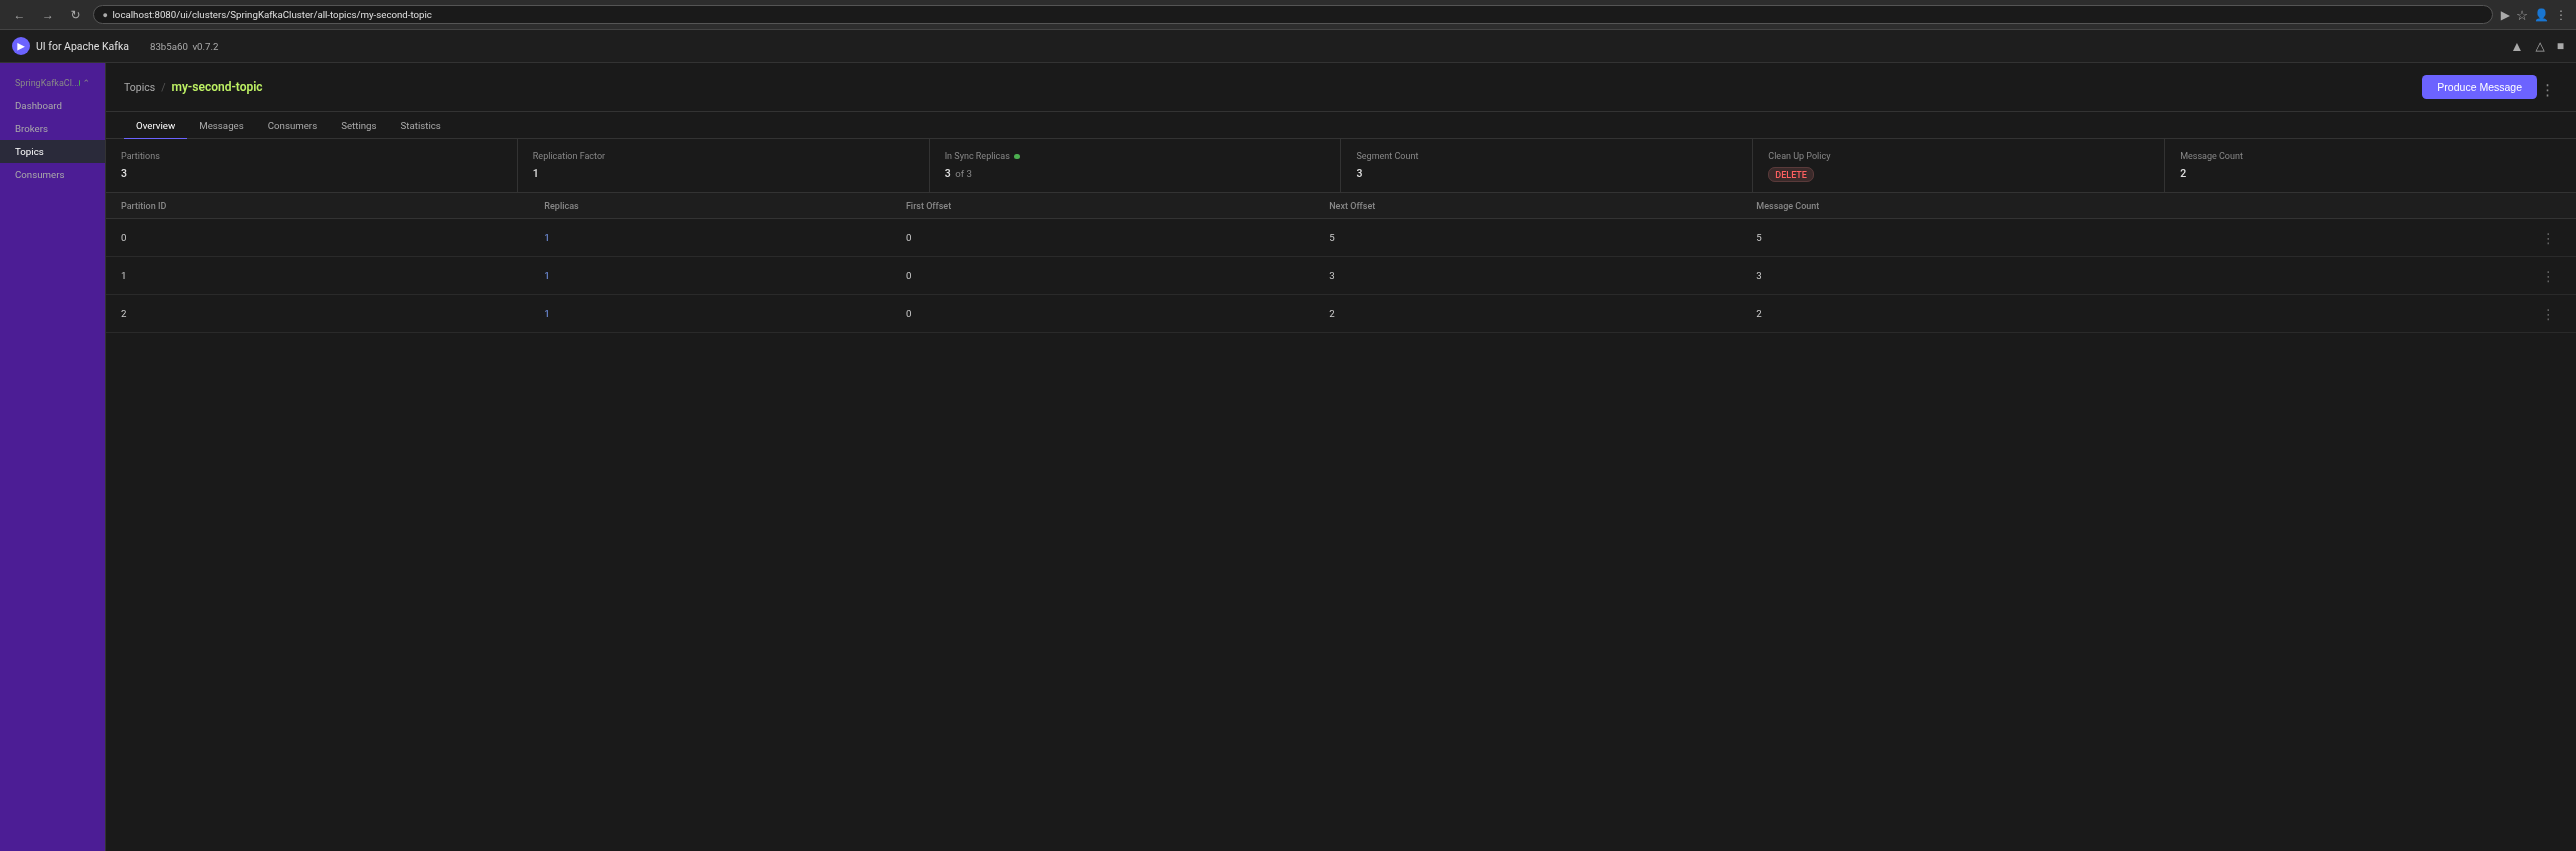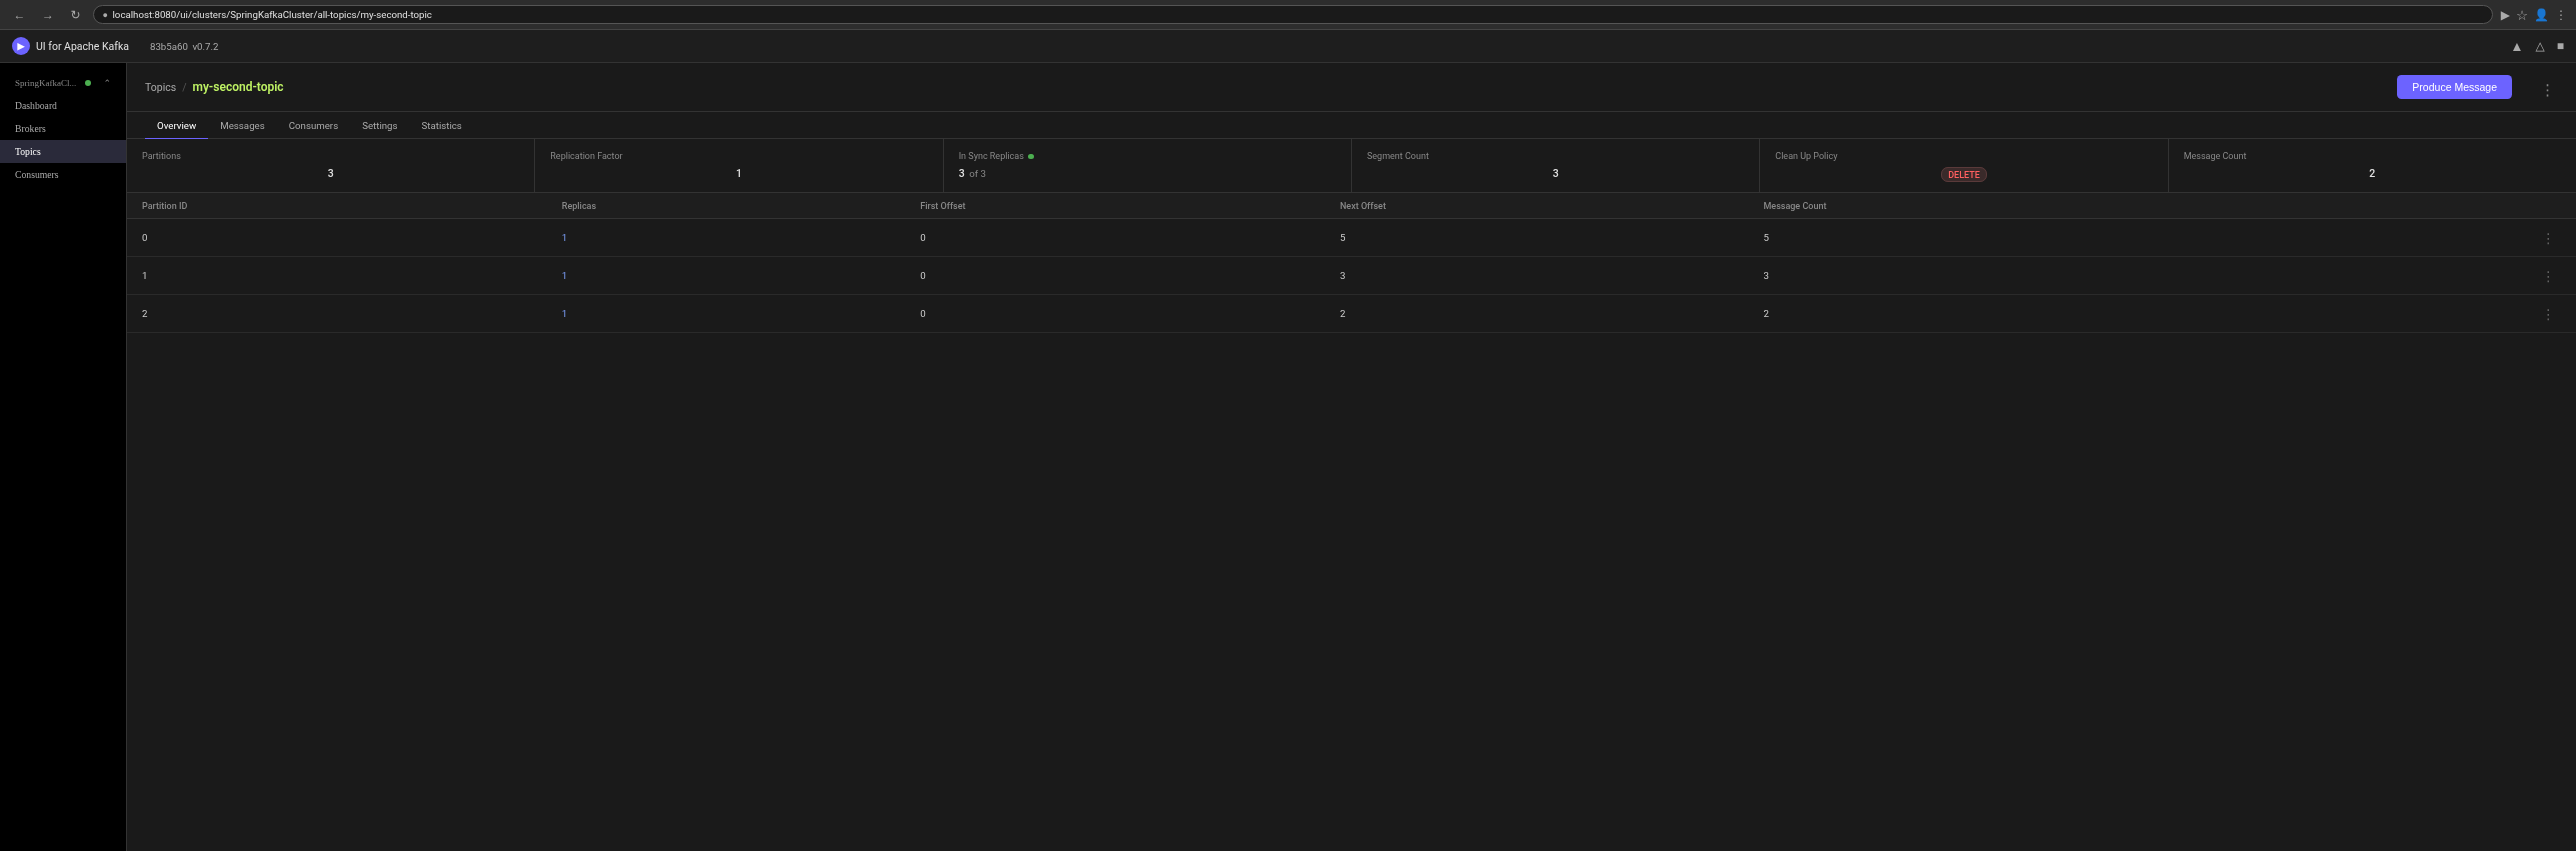--- a/index.html
+++ b/index.html
@@ -99,25 +99,24 @@
     }
 
     
     .app-body {
       display: flex;
       height: calc(100vh - 63px);
     }
 
     
     .sidebar {
-      width: 127px;
-      background: #000000;
+      width: 106px;
+      background: #4c1d95;
       border-right: 0.7px solid #333;
       padding: 9px 0;
-      font-family: Liberation Serif, serif;
     }
     .sidebar-item {
       padding: 6px 15px;
       cursor: pointer;
       color: #aaa;
       font-size: 9.7px;
       display: flex;
       align-items: center;
       gap: 6px;
     }
@@ -194,21 +193,20 @@
     .tab.active {
       color: #fff;
       border-bottom: 1.5px solid #6c63ff;
     }
 
     
     .stats-grid {
       display: flex;
       border-bottom: 0.7px solid #333;
       margin: 0;
-      text-align: center;
     }
     .stat-card {
       flex: 1;
       padding: 12px 15px;
       border-right: 0.7px solid #333;
     }
     .stat-card:last-child { border-right: none; }
     .stat-label {
       color: #888;
       font-size: 9px;
@@ -362,21 +360,21 @@
   </div>
 
   <div class="main-content">
 
     <div class="page-header">
       <div class="breadcrumb">
         <a class="breadcrumb-link">Topics</a>
         <span class="breadcrumb-separator">/</span>
         <span class="breadcrumb-current">my-second-topic</span>
       </div>
-      <div style="display:flex;align-items:flex-end;gap:25px;">
+      <div style="display:flex;align-items:flex-end;gap:0;">
         <button class="produce-btn">Produce Message</button>
         <button class="page-more-btn">⋮</button>
       </div>
     </div>
 
     <div class="tabs">
       <div class="tab active">Overview</div>
       <div class="tab">Messages</div>
       <div class="tab">Consumers</div>
       <div class="tab">Settings</div>

